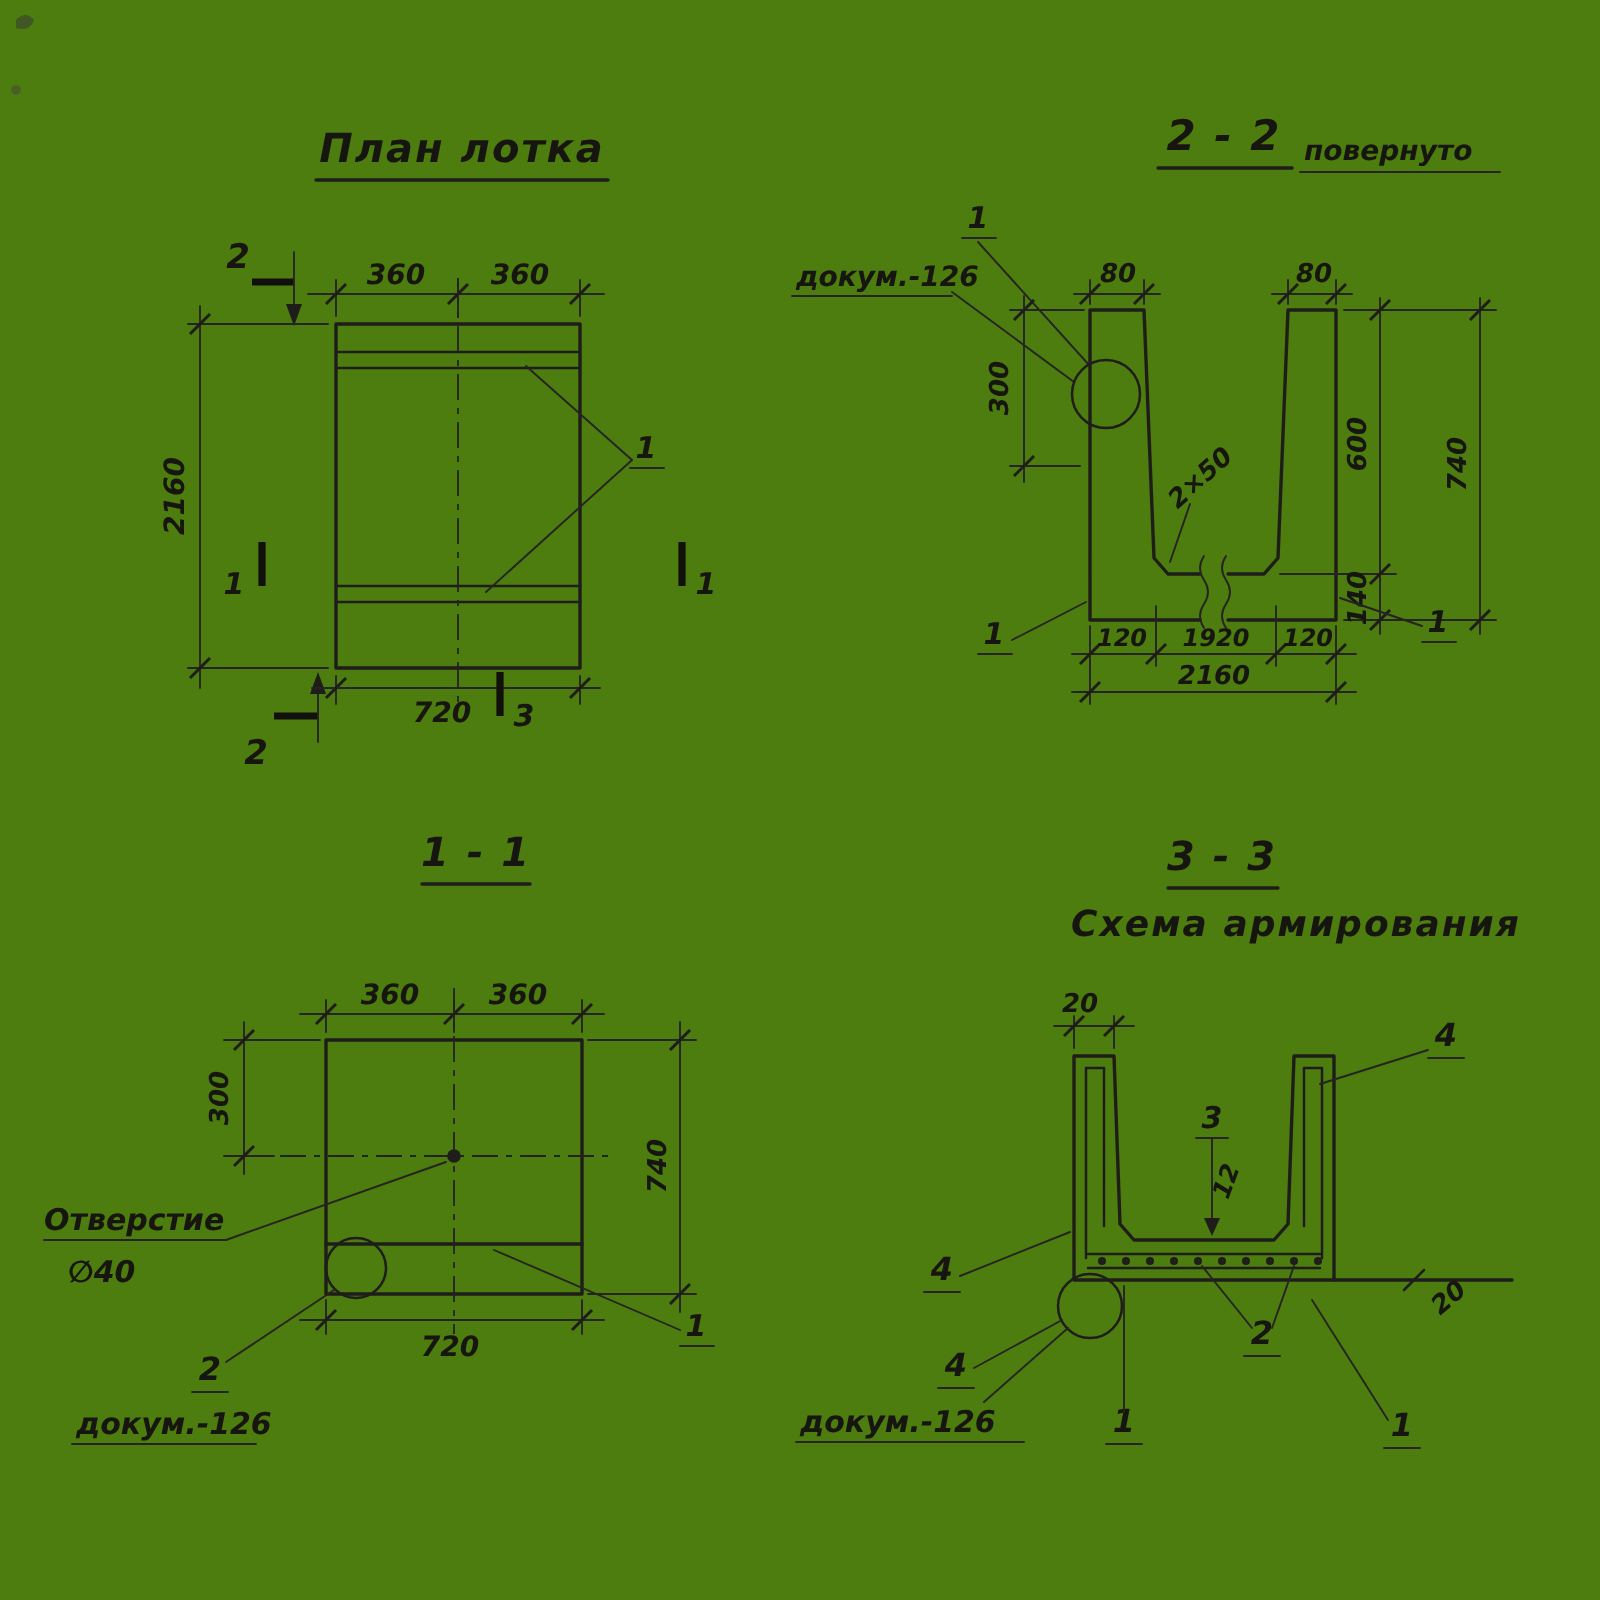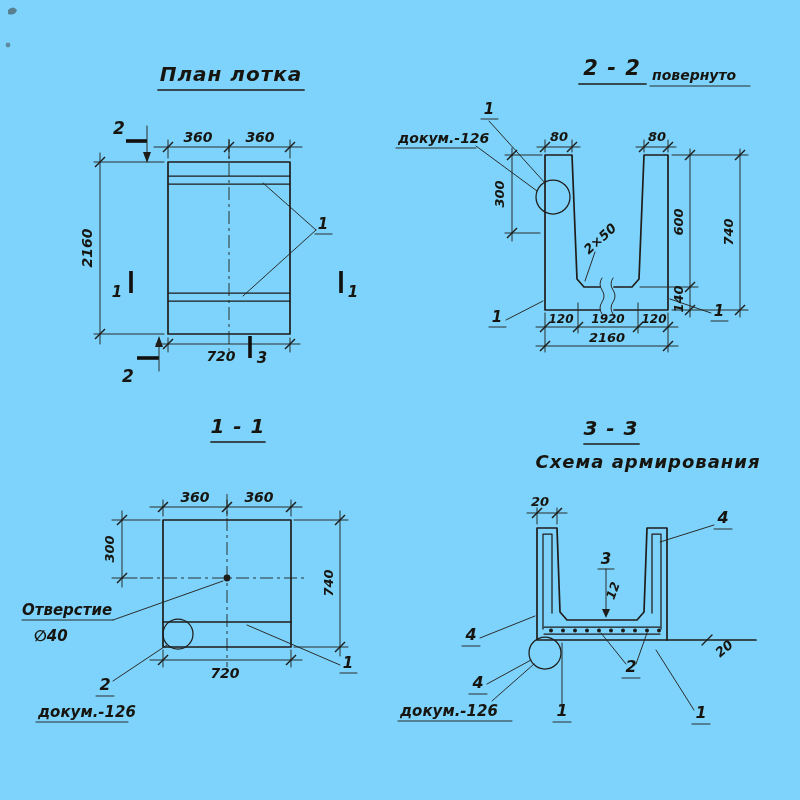--- a/index.html
+++ b/index.html
@@ -1,16 +1,16 @@
 <!DOCTYPE html>
 <html><head>
 <meta charset="utf-8">
 <style>
   html,body{margin:0;padding:0;background:#e9e8e4;}
-  .page{width:800px;height:800px;background:#7dd3fc;position:relative;overflow:hidden;}
+  .page{width:800px;height:800px;background:#4d7c0f;position:relative;overflow:hidden;}
   svg{display:block;}
   .ln{stroke:#1f1d1a;stroke-width:1.7;fill:none;stroke-linecap:round;stroke-linejoin:round;}
   .med{stroke:#1f1d1a;stroke-width:1.25;fill:none;stroke-linecap:round;}
   .thin{stroke:#262420;stroke-width:0.95;fill:none;stroke-linecap:round;}
   .thick{stroke:#12100d;stroke-width:3.6;fill:none;stroke-linecap:butt;}
   .cl{stroke:#24221e;stroke-width:0.9;fill:none;stroke-dasharray:13 4 3 4;}
   .filldark{fill:#1f1d1a;stroke:none;}
   text{font-family:"DejaVu Sans",sans-serif;font-style:italic;font-weight:bold;fill:#17150f;}
   .title{letter-spacing:1px;}
 </style>

